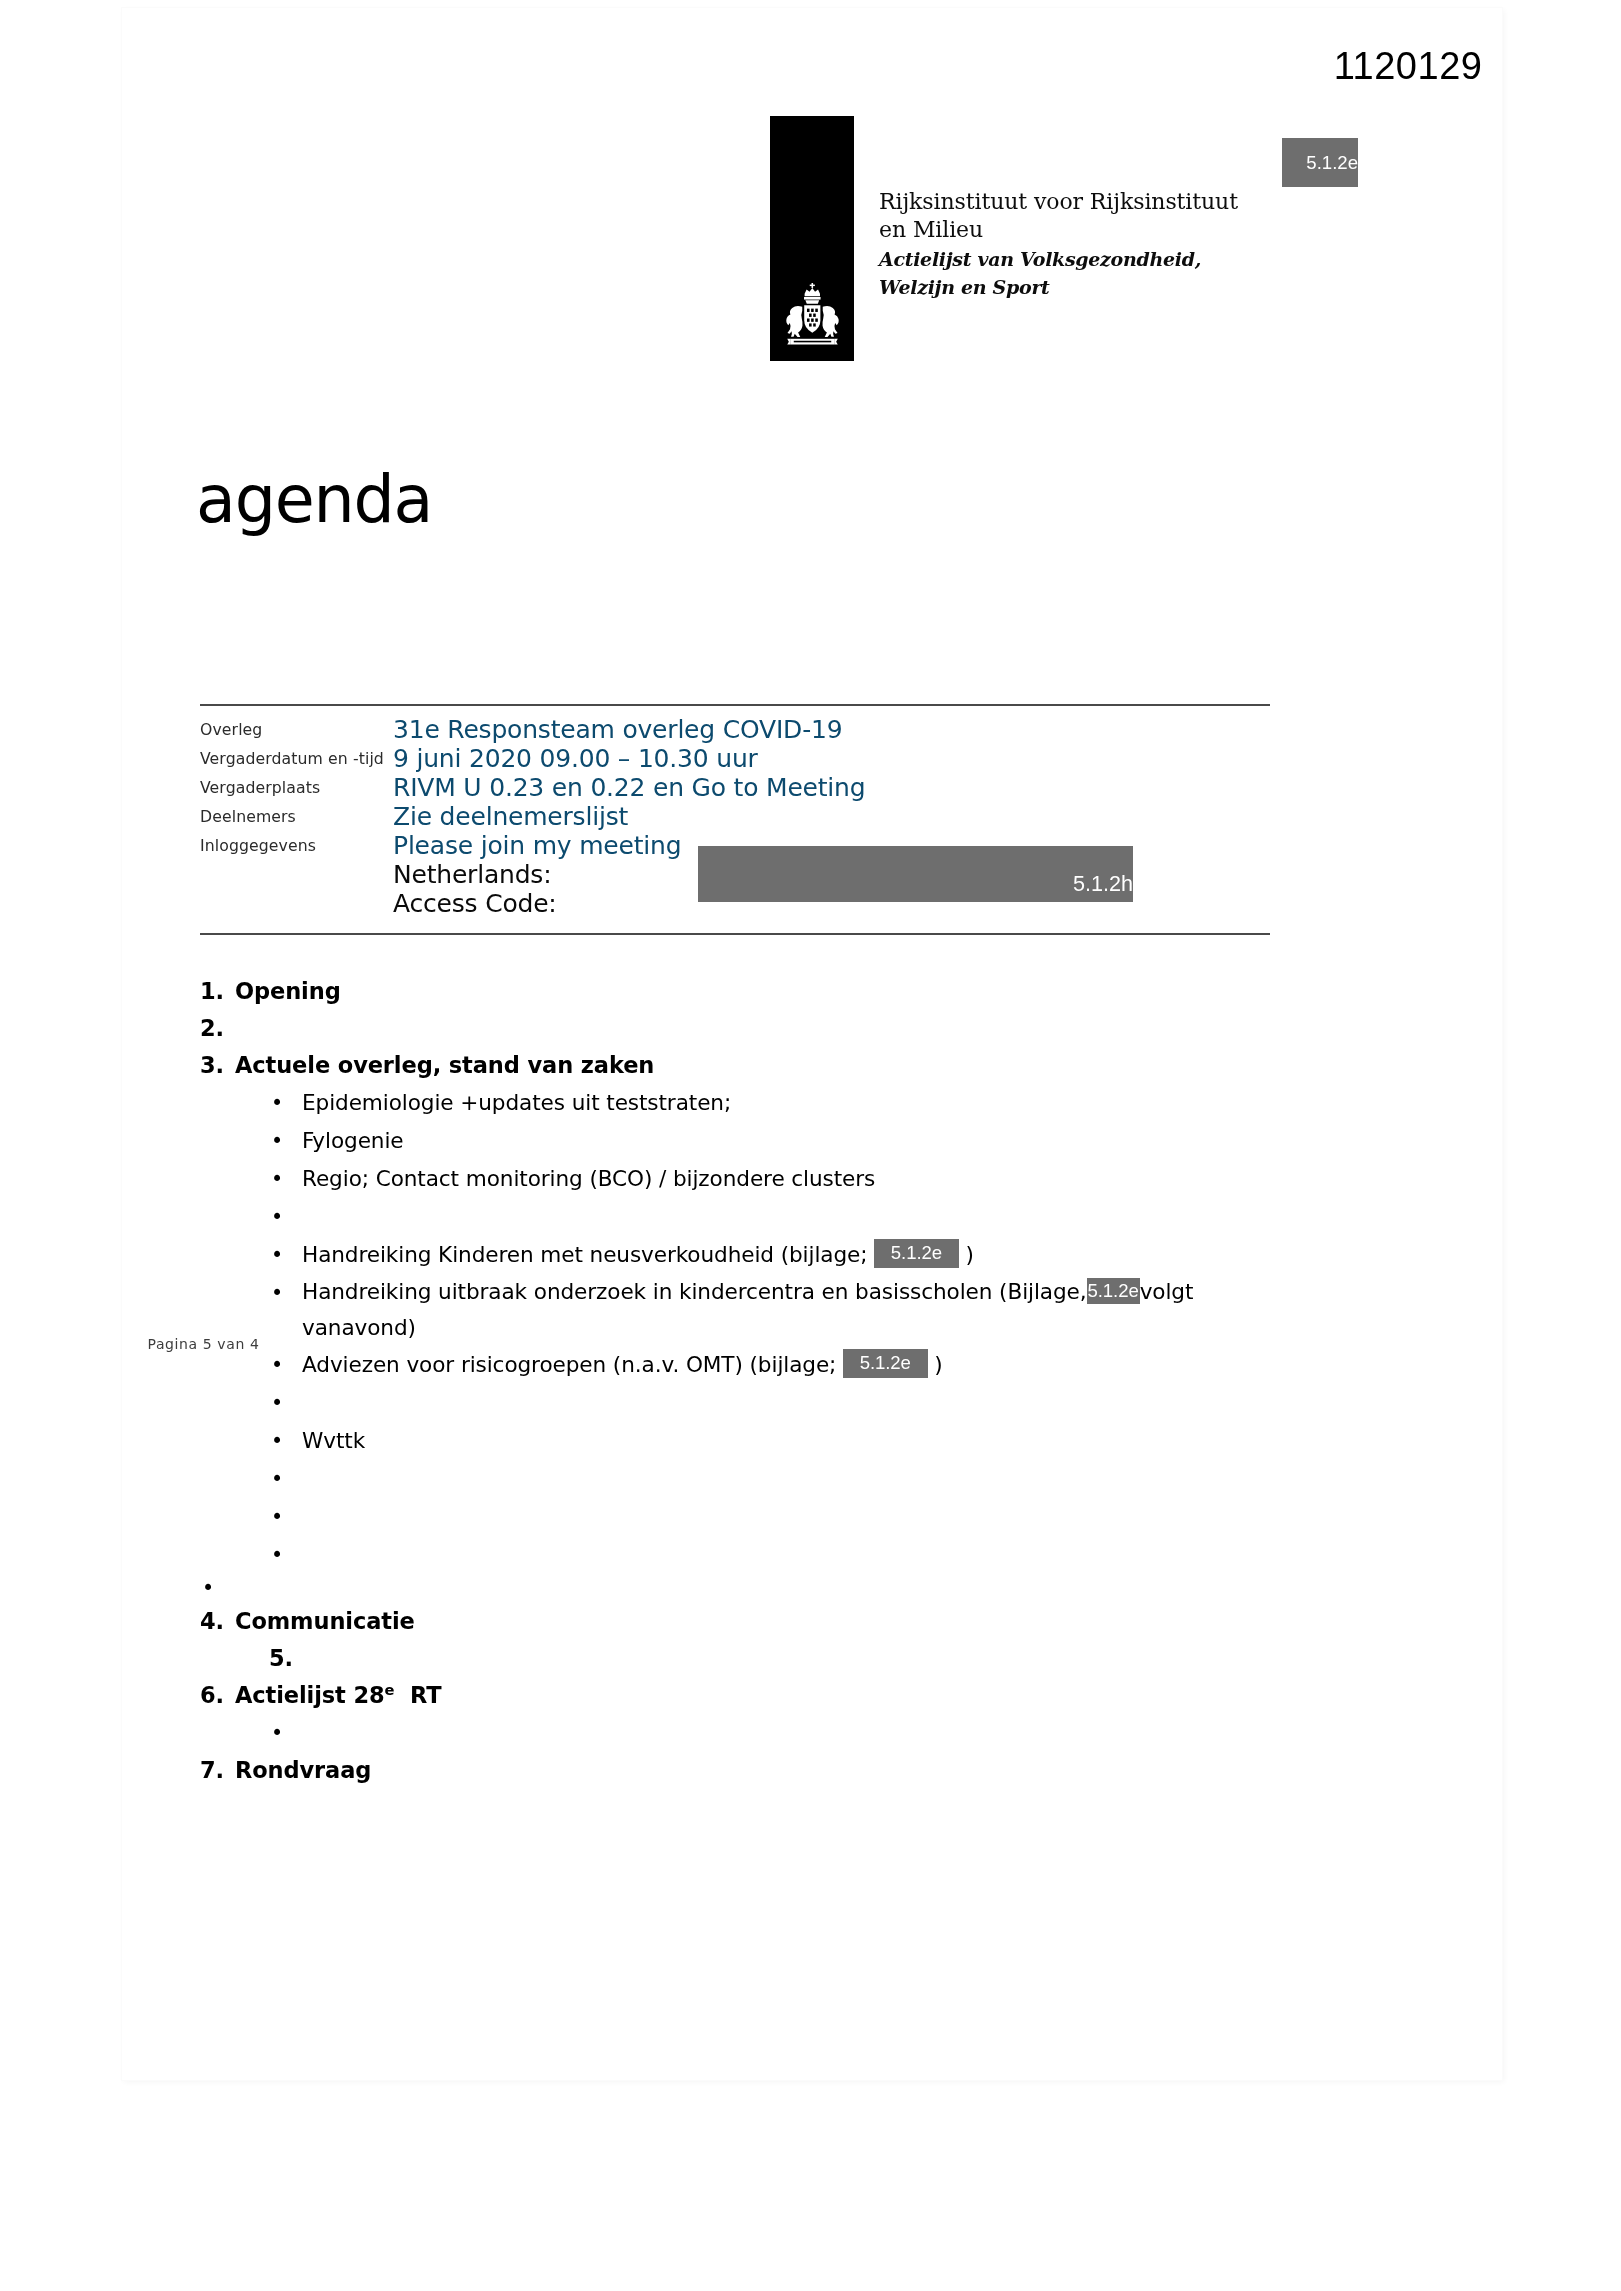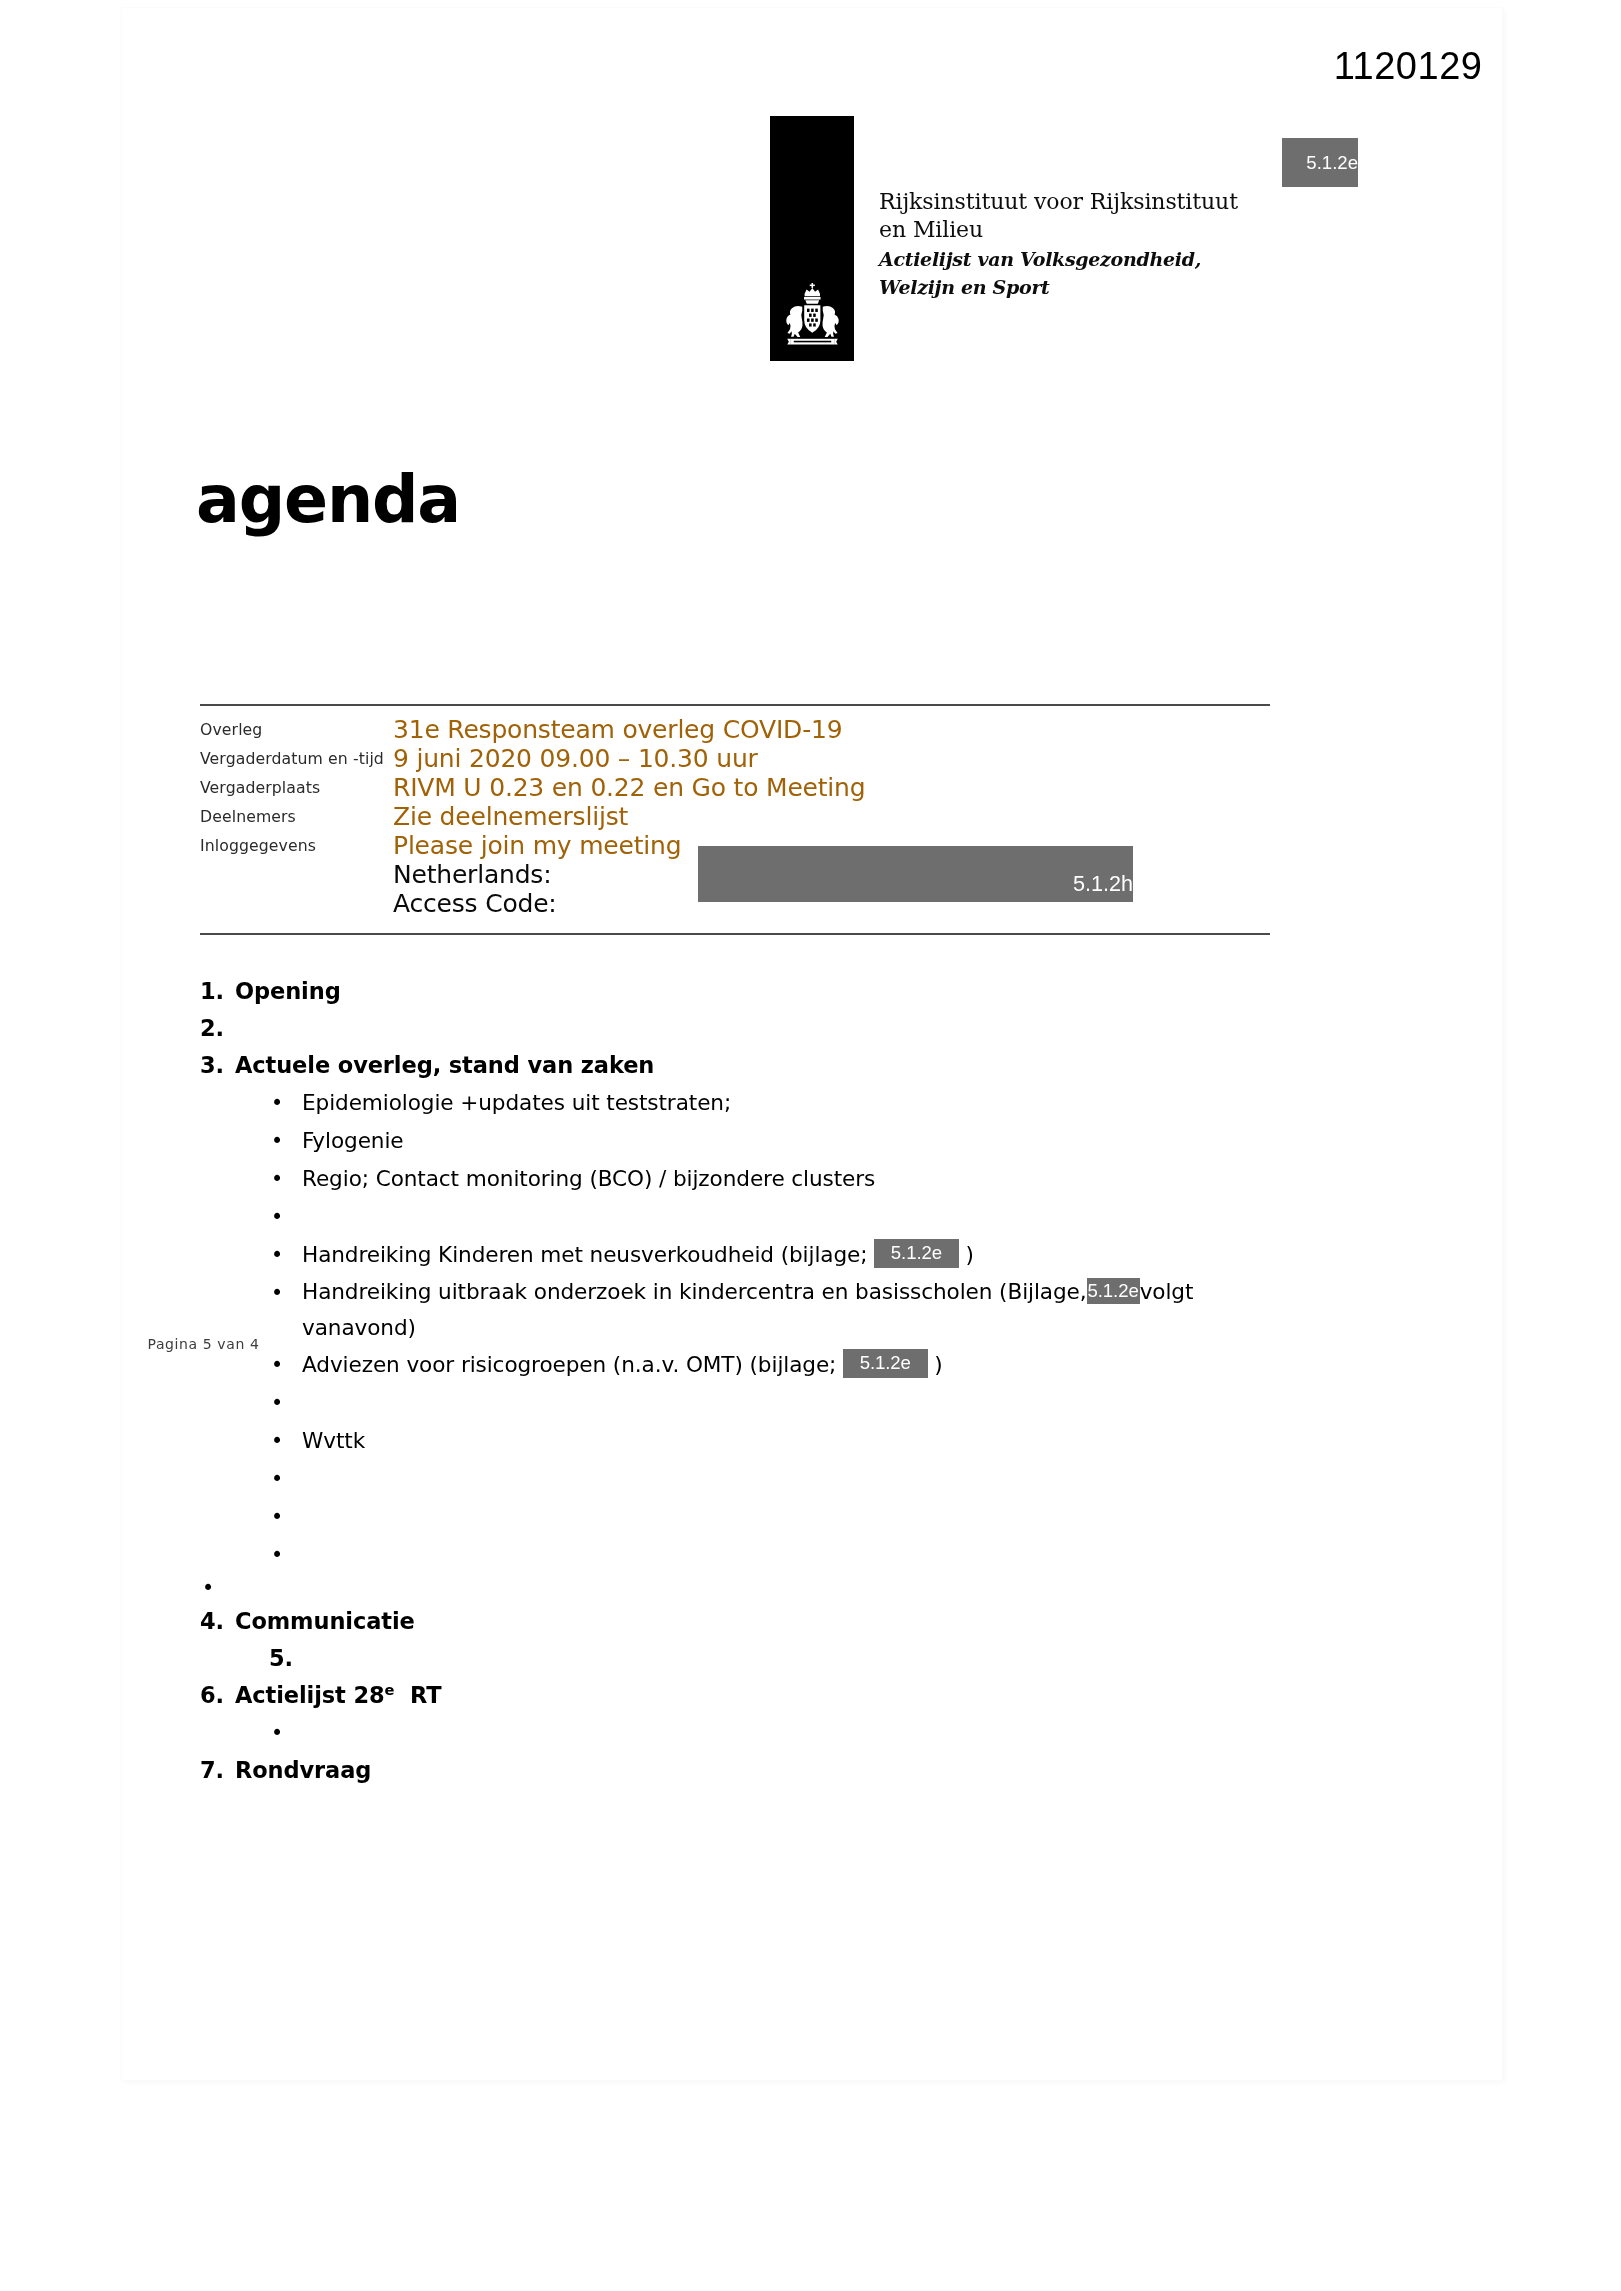--- a/index.html
+++ b/index.html
@@ -128,21 +128,21 @@
     margin-top: 2px;
     white-space: nowrap;
   }
 
   
   .agenda-title {
     position: absolute;
     left: 74px;
     top: 459px;
     font-family: "DejaVu Sans", sans-serif;
-    font-weight: 700;
+    font-weight: 400;
     font-size: 65px;
     letter-spacing: -1.2px;
     color: #000000;
     line-height: 1;
   }
 
   
   .meta-table {
     position: absolute;
     left: 78px;
@@ -168,21 +168,21 @@
     flex: 0 0 193px;
     font-family: "DejaVu Sans", sans-serif;
     font-size: 15.7px;
     color: #2b2b2b;
     line-height: 29px;
     letter-spacing: 0.1px;
   }
   .meta-value {
     font-family: "DejaVu Sans", sans-serif;
     font-size: 25px;
-    color: #a16207;
+    color: #0c4a6e;
     line-height: 29px;
     letter-spacing: -0.2px;
     white-space: nowrap;
   }
   .meta-extra {
     margin-left: 193px;
     font-family: "DejaVu Sans", sans-serif;
     font-size: 25px;
     color: #0a0a0a;
     line-height: 29px;

